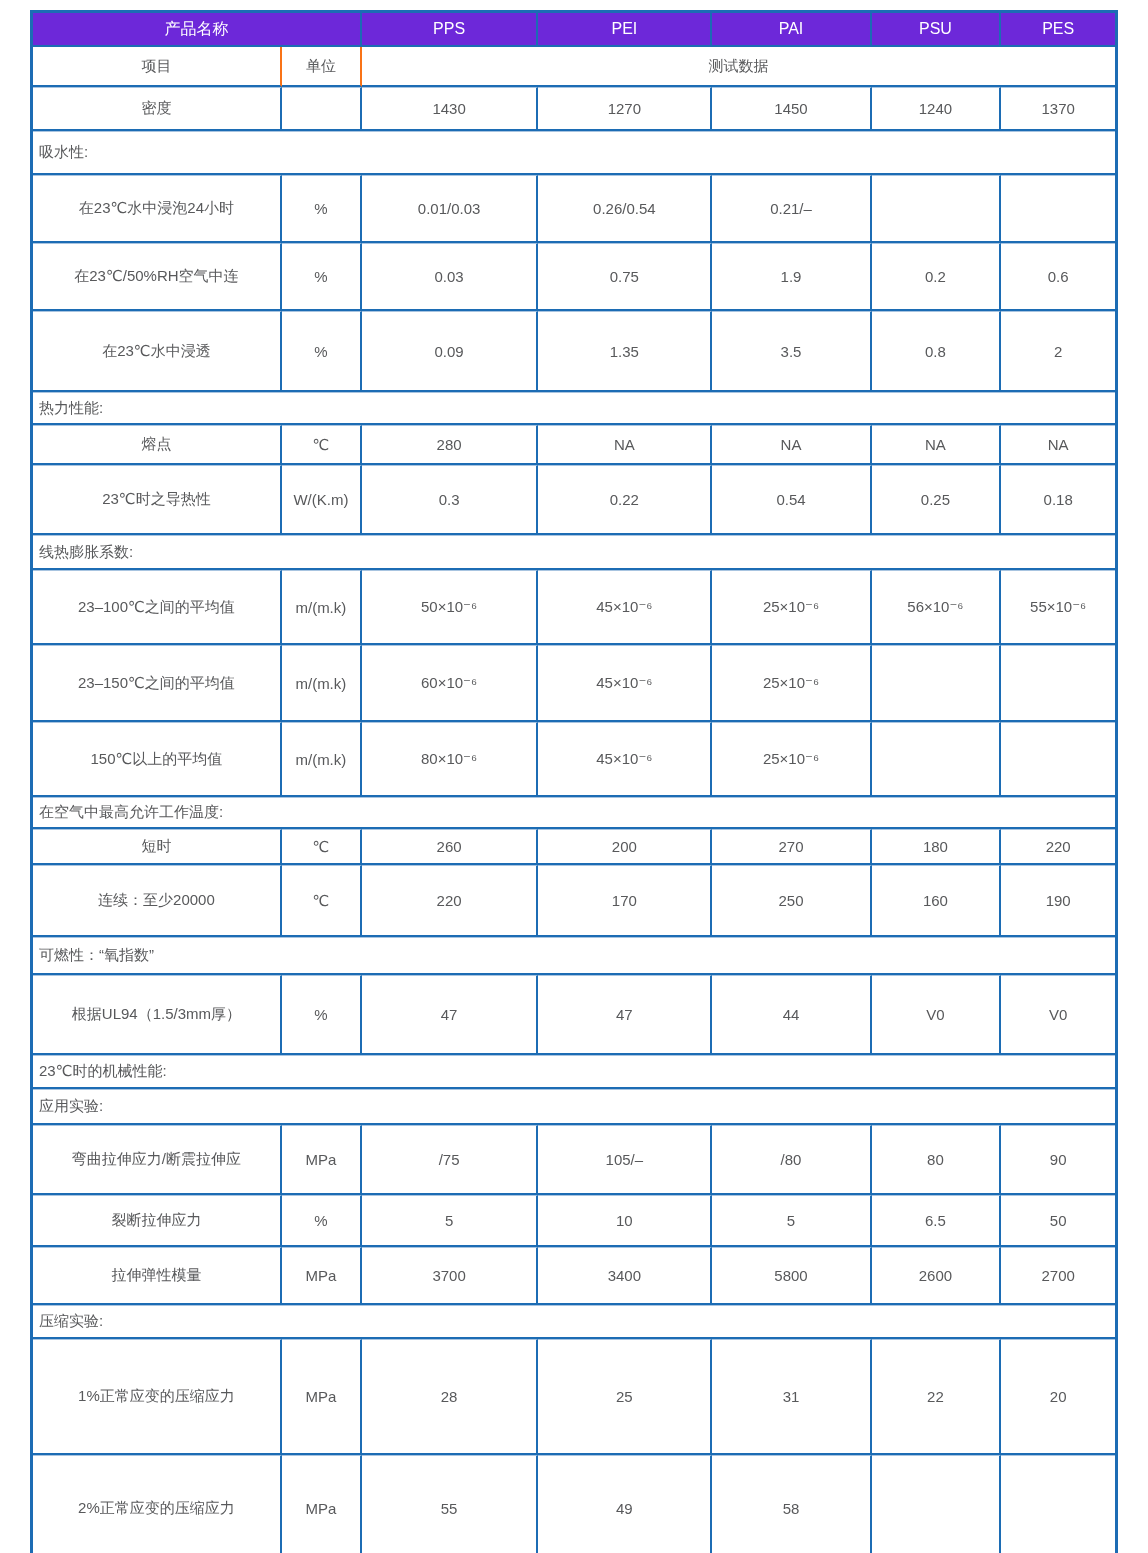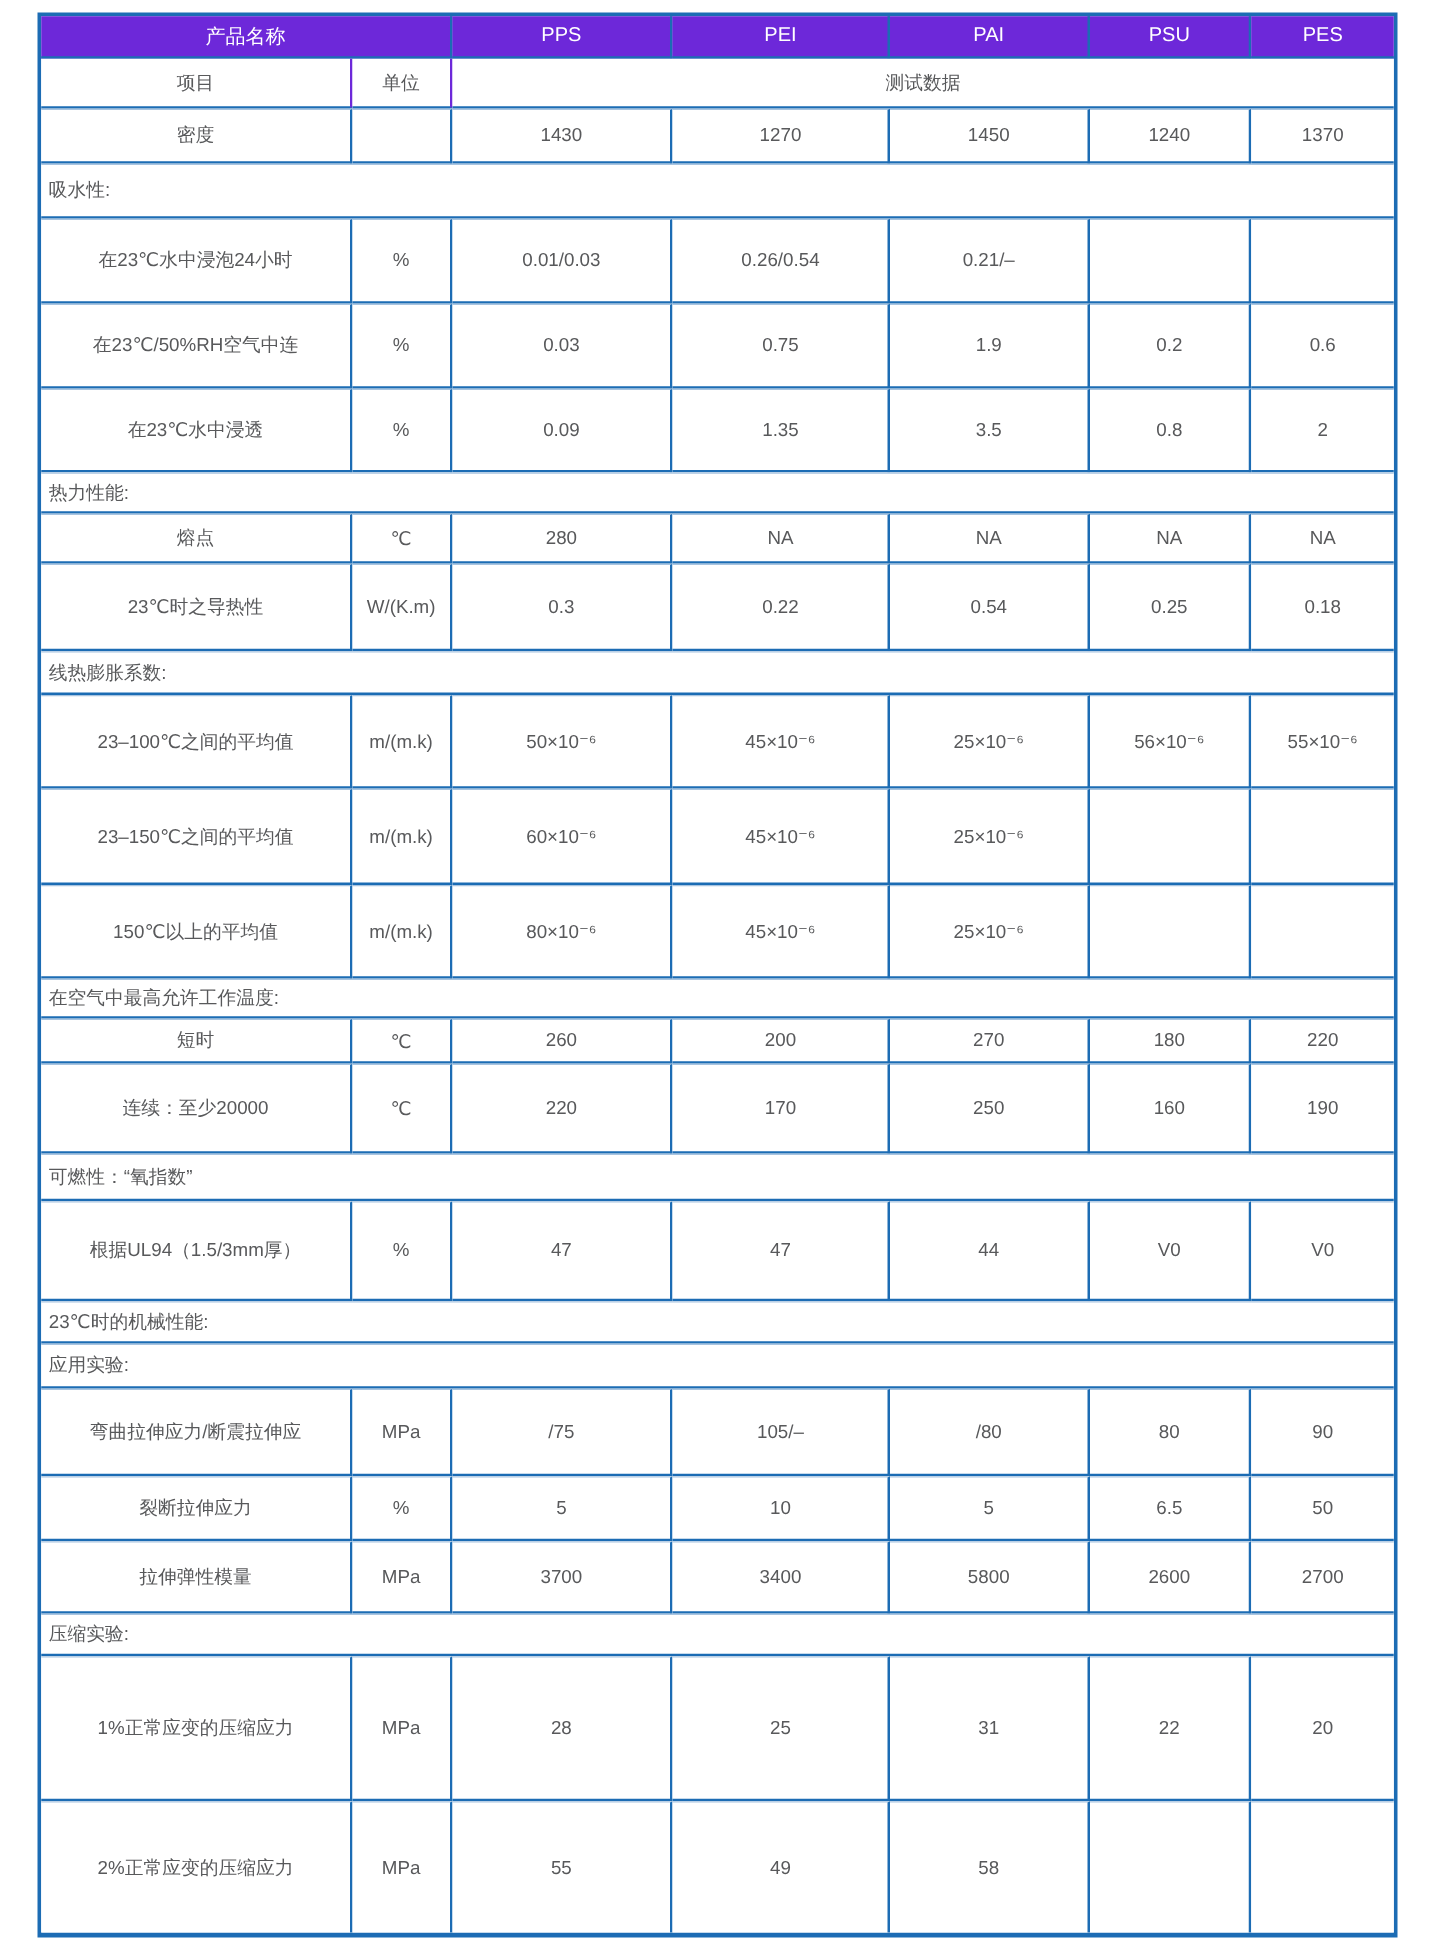--- a/index.html
+++ b/index.html
@@ -37,21 +37,21 @@
     border-bottom: 2px solid #1c6cb4;
     padding: 0 4px;
   }
   thead tr.head-row th:last-child { border-right: none; }
   
   thead tr.sub-row { height: 40px; }
   thead tr.sub-row td, thead tr.sub-row th {
     font-weight: 400;
     text-align: center;
     vertical-align: middle;
-    border-right: 2px solid #6d28d9;
+    border-right: 2px solid #f97316;
     border-bottom: 2px solid #1c6cb4;
     padding: 0 4px;
     background: #ffffff;
   }
   thead tr.sub-row .span-cell { border-right: none; }
   
   tbody td {
     text-align: center;
     vertical-align: middle;
     border-right: 2px solid #1c6cb4;
@@ -121,21 +121,21 @@
         </tr>
         <tr style="height: 68px;">
           <td>在23℃/50%RH空气中连</td>
           <td>%</td>
           <td>0.03</td>
           <td>0.75</td>
           <td>1.9</td>
           <td>0.2</td>
           <td>0.6</td>
         </tr>
-        <tr style="height: 67px; padding-left: 29px;">
+        <tr style="height: 81px; padding-left: 29px;">
           <td>在23℃水中浸透</td>
           <td>%</td>
           <td>0.09</td>
           <td>1.35</td>
           <td>3.5</td>
           <td>0.8</td>
           <td>2</td>
         </tr>
         <tr style="height: 33px;">
           <td colspan="7" class="section-cell">热力性能:</td>

